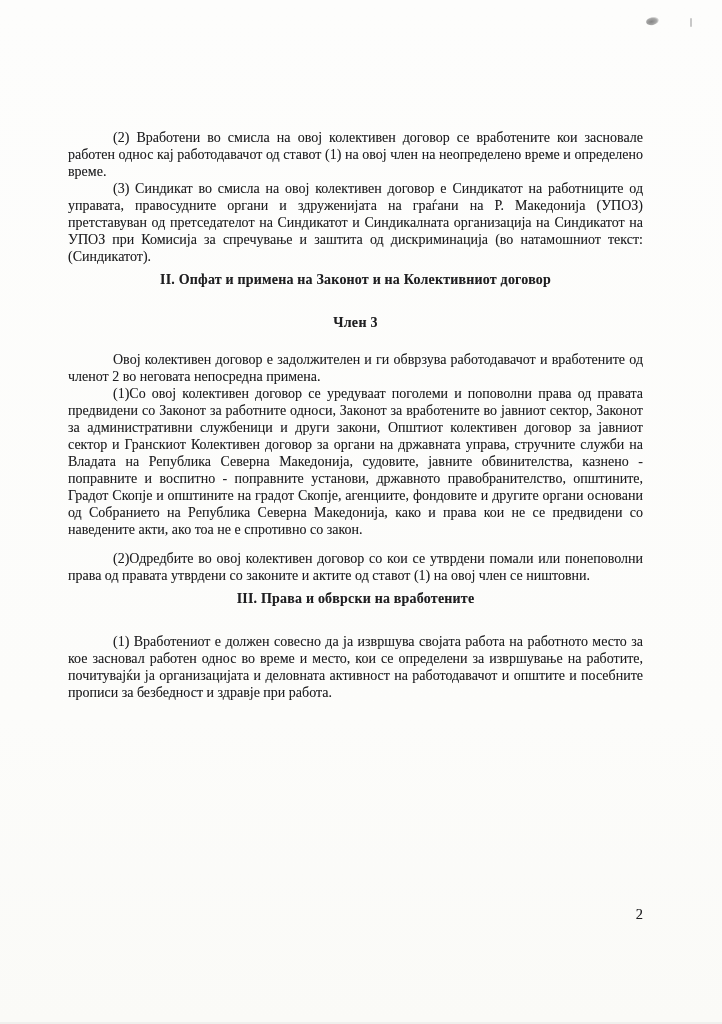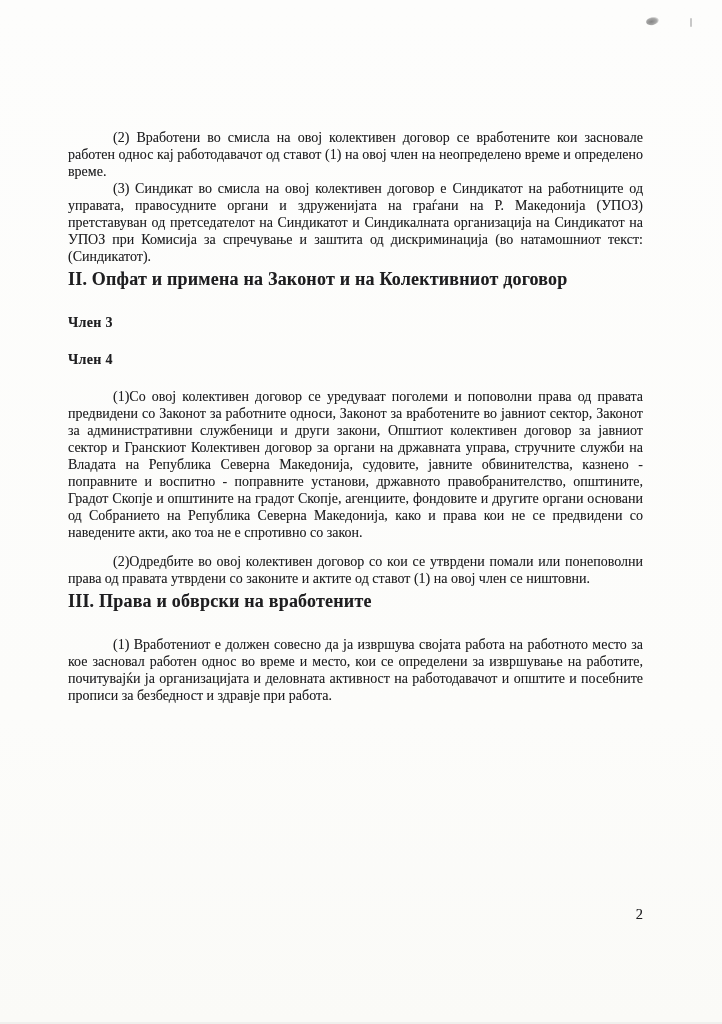--- a/index.html
+++ b/index.html
@@ -36,31 +36,31 @@
 
   .paragraph {
     margin: 0;
     text-align: justify;
     text-indent: 45px;
   }
   .paragraph.gap { margin-top: 12px; }
 
   .section-heading {
     margin: 6px 0 26px 0;
-    font-size: 18px;
+    font-size: 14px;
     font-weight: bold;
-    text-align: left;
+    text-align: center;
     letter-spacing: 0.2px;
   }
 
   .article-heading {
     margin: 17px 0 20px 0;
     font-size: 14px;
     font-weight: bold;
-    text-align: left;
+    text-align: center;
     letter-spacing: 0.3px;
   }
 
   .page-number {
     position: absolute;
     left: 68px;
     top: 906px;
     width: 575px;
     text-align: right;
     font-size: 14.5px;
@@ -97,21 +97,21 @@
 <div class="page">
 
   <span class="scan-smudge"></span>
   <span class="scan-speck"></span>
 
   <div class="content">
       <p class="paragraph">(2) Вработени во смисла на овој колективен договор се вработените кои засновале работен однос кај работодавачот од ставот (1) на овој член на неопределено време и определено време.</p>
       <p class="paragraph">(3) Синдикат во смисла на овој колективен договор е Синдикатот на работниците од управата, правосудните органи и здруженијата на граѓани на Р. Македонија (УПОЗ) претставуван од претседателот на Синдикатот и Синдикалната организација на Синдикатот на УПОЗ при Комисија за спречување и заштита од дискриминација (во натамошниот текст: (Синдикатот).</p>
       <h2 class="section-heading">II. Опфат и примена на Законот и на Колективниот договор</h2>
       <h2 class="article-heading">Член 3</h2>
-      <h2 class="article-heading">Член 4</h2>
+      <p class="paragraph">Овој колективен договор е задолжителен и ги обврзува работодавачот и вработените од членот 2 во неговата непосредна примена.</p>
       <p class="paragraph">(1)Со овој колективен договор се уредуваат поголеми и поповолни права од правата предвидени со Законот за работните односи, Законот за вработените во јавниот сектор, Законот за административни службеници и други закони, Општиот колективен договор за јавниот сектор и Гранскиот Колективен договор за органи на државната управа, стручните служби на Владата на Република Северна Македонија, судовите, јавните обвинителства, казнено - поправните и воспитно - поправните установи, државното правобранителство, општините, Градот Скопје и општините на градот Скопје, агенциите, фондовите и другите органи основани од Собранието на Република Северна Македонија, како и права кои не се предвидени со наведените акти, ако тоа не е спротивно со закон.</p>
       <p class="paragraph gap">(2)Одредбите во овој колективен договор со кои се утврдени помали или понеповолни права од правата утврдени со законите и актите од ставот (1) на овој член се ништовни.</p>
       <h2 class="section-heading">III. Права и обврски на вработените</h2>
       <p class="paragraph">(1) Вработениот е должен совесно да ја извршува својата работа на работното место за кое засновал работен однос во време и место, кои се определени за извршување на работите, почитувајќи ја организацијата и деловната активност на работодавачот и општите и посебните прописи за безбедност и здравје при работа.</p>
     </div>
 
   <div class="page-number">2</div>
 
 </div>
 

